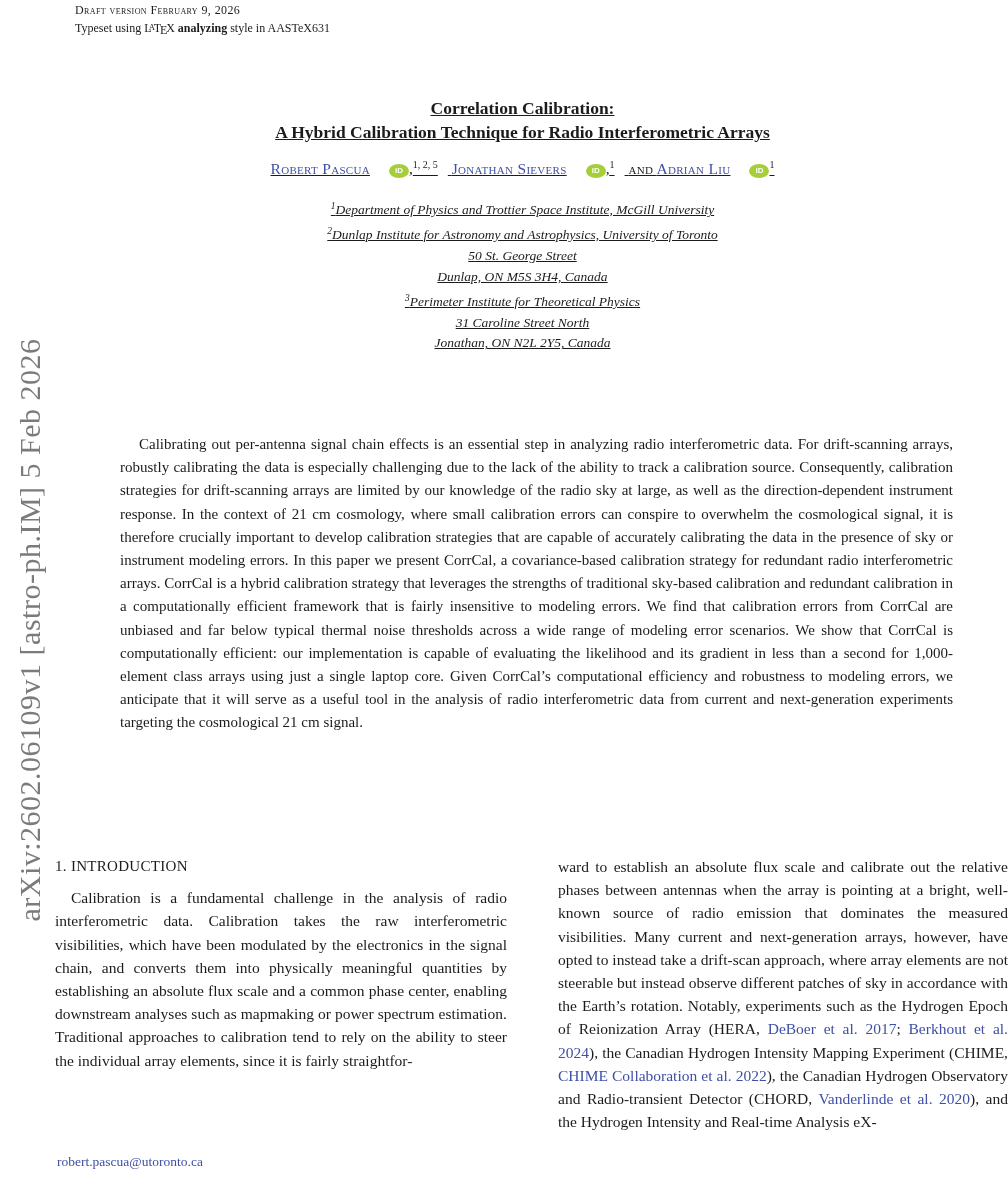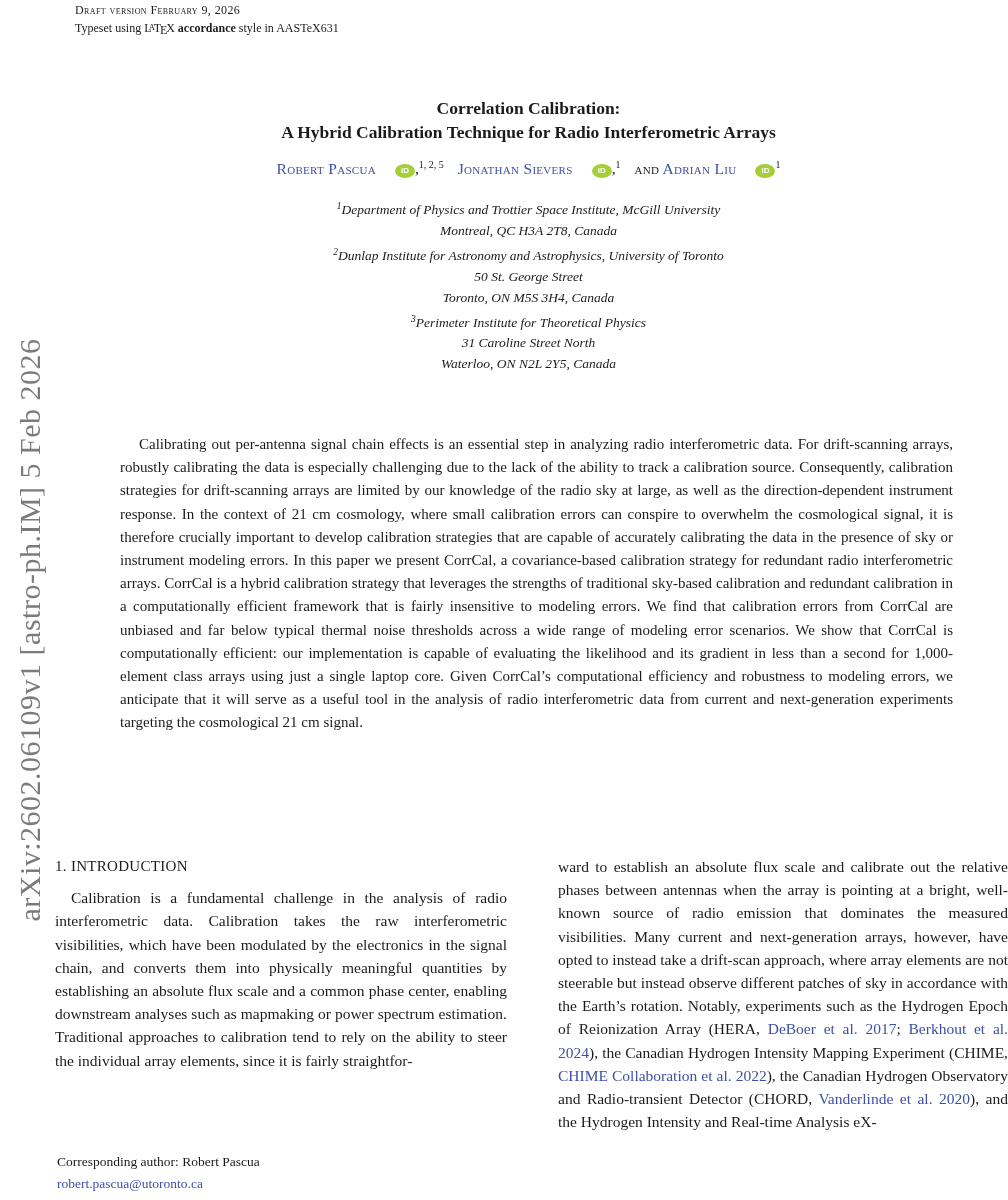--- a/index.html
+++ b/index.html
@@ -18,21 +18,21 @@
   }
 
   
   .draft-header { position:absolute; left:75px; top:2px; font-size:12px; line-height:16.5px; color:#1b1b1b; }
   .sc { font-variant:small-caps; letter-spacing:0.4px; }
   .latex-a { display:inline-block; font-size:0.72em; vertical-align:0.28em; margin-left:-0.33em; margin-right:-0.12em; }
   .latex-e { display:inline-block; vertical-align:-0.21em; margin-left:-0.11em; margin-right:-0.09em; }
   .bold { font-weight:bold; }
 
   
-  .front { position:absolute; left:56px; width:945px; text-align:center; }
+  .front { position:absolute; left:50px; width:945px; text-align:center;text-decoration:underline; }
   .title-block { top:96px; font-size:17.5px; font-weight:bold; line-height:24px; }
 
   .authors { top:159px; font-size:15.5px; }
   .author-name { color:var(--link); font-variant:small-caps; letter-spacing:0.3px;margin-top:32px; }
   .author-joiner { font-variant:small-caps; letter-spacing:0.3px; }
   .auth-sup { font-size:10px; vertical-align:6px; }
   .orcid {
     display:inline-block; width:20px; height:14px; border-radius:50%;
     background:var(--orcid); color:#ffffff; font-size:8px; font-weight:bold;
     line-height:14.5px; text-align:center; vertical-align:1px; margin-left:19px;
@@ -65,55 +65,53 @@
 </style>
 </head>
 <body>
 
 <div class="page">
 
   <div class="watermark">arXiv:2602.06109v1  [astro-ph.IM]  5 Feb 2026</div>
 
   <div class="draft-header">
     <div class="sc">Draft version February 9, 2026</div>
-    <div><span>Typeset using </span><span><span>L</span><span class="latex-a">A</span><span>T</span><span class="latex-e">E</span><span>X</span></span><span class="bold"> accordance</span><span> style in AASTeX631</span></div>
+    <div><span>Typeset using </span><span><span>L</span><span class="latex-a">A</span><span>T</span><span class="latex-e">E</span><span>X</span></span><span class="bold"> analyzing</span><span> style in AASTeX631</span></div>
   </div>
 
   <div class="front title-block" style="top:96px">
     <div>Correlation Calibration:</div>
     <div>A Hybrid Calibration Technique for Radio Interferometric Arrays</div>
   </div>
 
   <div class="front authors" style="top:159px">
     <span><span class="author-name">Robert Pascua</span><span class="orcid">iD</span><span>,</span><span class="auth-sup">1, 2, 5</span></span><span class="auth-gap"></span>
     <span><span class="author-name">Jonathan Sievers</span><span class="orcid">iD</span><span>,</span><span class="auth-sup">1</span></span><span class="auth-gap"></span>
     <span class="author-joiner">and </span>
     <span><span class="author-name">Adrian Liu</span><span class="orcid">iD</span><span class="auth-sup">1</span></span>
   </div>
 
   <div class="front affils" style="top:196px">
     <div><span class="affil-sup">1</span><span>Department of Physics and Trottier Space Institute, McGill University</span></div>
-    <div><span>Montreal, QC H3A 2T8, Canada</span></div>
     <div><span class="affil-sup">2</span><span>Dunlap Institute for Astronomy and Astrophysics, University of Toronto</span></div>
     <div><span>50 St. George Street</span></div>
-    <div><span>Toronto, ON M5S 3H4, Canada</span></div>
+    <div><span>Dunlap, ON M5S 3H4, Canada</span></div>
     <div><span class="affil-sup">3</span><span>Perimeter Institute for Theoretical Physics</span></div>
     <div><span>31 Caroline Street North</span></div>
-    <div><span>Waterloo, ON N2L 2Y5, Canada</span></div>
+    <div><span>Jonathan, ON N2L 2Y5, Canada</span></div>
   </div>
 
   <div class="abs-body">Calibrating out per-antenna signal chain effects is an essential step in analyzing radio interferometric data. For drift-scanning arrays, robustly calibrating the data is especially challenging due to the lack of the ability to track a calibration source. Consequently, calibration strategies for drift-scanning arrays are limited by our knowledge of the radio sky at large, as well as the direction-dependent instrument response. In the context of 21 cm cosmology, where small calibration errors can conspire to overwhelm the cosmological signal, it is therefore crucially important to develop calibration strategies that are capable of accurately calibrating the data in the presence of sky or instrument modeling errors. In this paper we present CorrCal, a covariance-based calibration strategy for redundant radio interferometric arrays. CorrCal is a hybrid calibration strategy that leverages the strengths of traditional sky-based calibration and redundant calibration in a computationally efficient framework that is fairly insensitive to modeling errors. We find that calibration errors from CorrCal are unbiased and far below typical thermal noise thresholds across a wide range of modeling error scenarios. We show that CorrCal is computationally efficient: our implementation is capable of evaluating the likelihood and its gradient in less than a second for 1,000-element class arrays using just a single laptop core. Given CorrCal’s computational efficiency and robustness to modeling errors, we anticipate that it will serve as a useful tool in the analysis of radio interferometric data from current and next-generation experiments targeting the cosmological 21 cm signal.</div>
 
   <div class="col col-left">
     <div class="section-head">1. INTRODUCTION</div>
     <p class="indent body-text">Calibration is a fundamental challenge in the analysis of radio interferometric data. Calibration takes the raw interferometric visibilities, which have been modulated by the electronics in the signal chain, and converts them into physically meaningful quantities by establishing an absolute flux scale and a common phase center, enabling downstream analyses such as mapmaking or power spectrum estimation. Traditional approaches to calibration tend to rely on the ability to steer the individual array elements, since it is fairly straightfor-</p>
   </div>
 
   <div class="col col-right">
     <p><span>ward to establish an absolute flux scale and calibrate out the relative phases between antennas when the array is pointing at a bright, well-known source of radio emission that dominates the measured visibilities. Many current and next-generation arrays, however, have opted to instead take a drift-scan approach, where array elements are not steerable but instead observe different patches of sky in accordance with the Earth’s rotation. Notably, experiments such as the Hydrogen Epoch of Reionization Array (HERA, </span><span class="link">DeBoer et al. 2017</span><span>; </span><span class="link">Berkhout et al. 2024</span><span>), the Canadian Hydrogen Intensity Mapping Experiment (CHIME, </span><span class="link">CHIME Collaboration et al. 2022</span><span>), the Canadian Hydrogen Observatory and Radio-transient Detector (CHORD, </span><span class="link">Vanderlinde et al. 2020</span><span>), and the Hydrogen Intensity and Real-time Analysis eX-</span></p>
   </div>
 
   <div class="corresponding">
-    <div>Corresponding author: Robert Pascua</div>
     <a>robert.pascua@utoronto.ca</a>
   </div>
 
 </div>
 
 </body></html>

